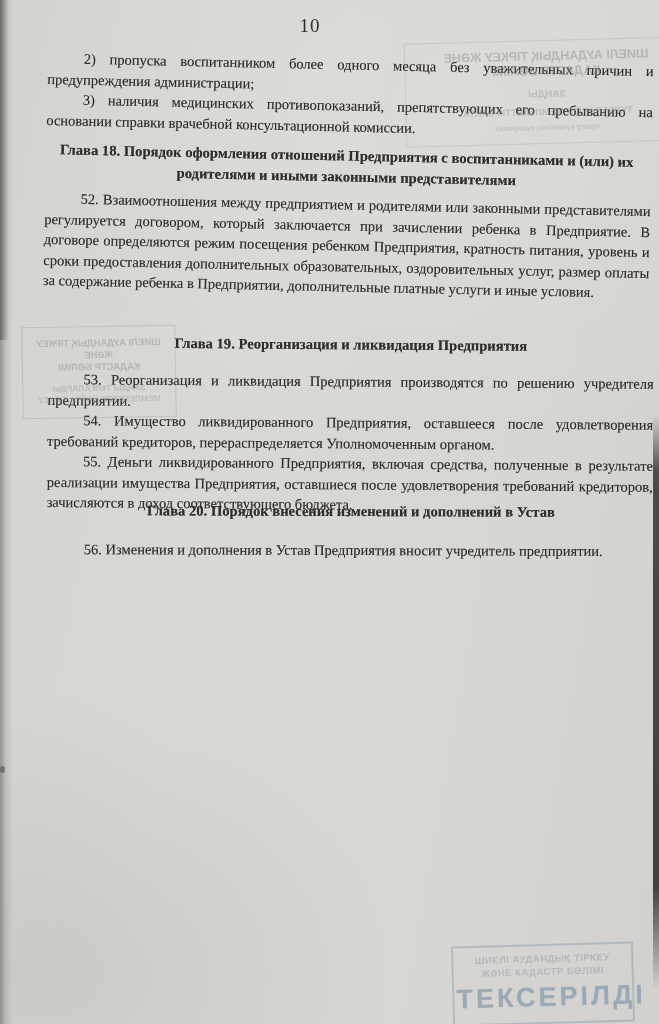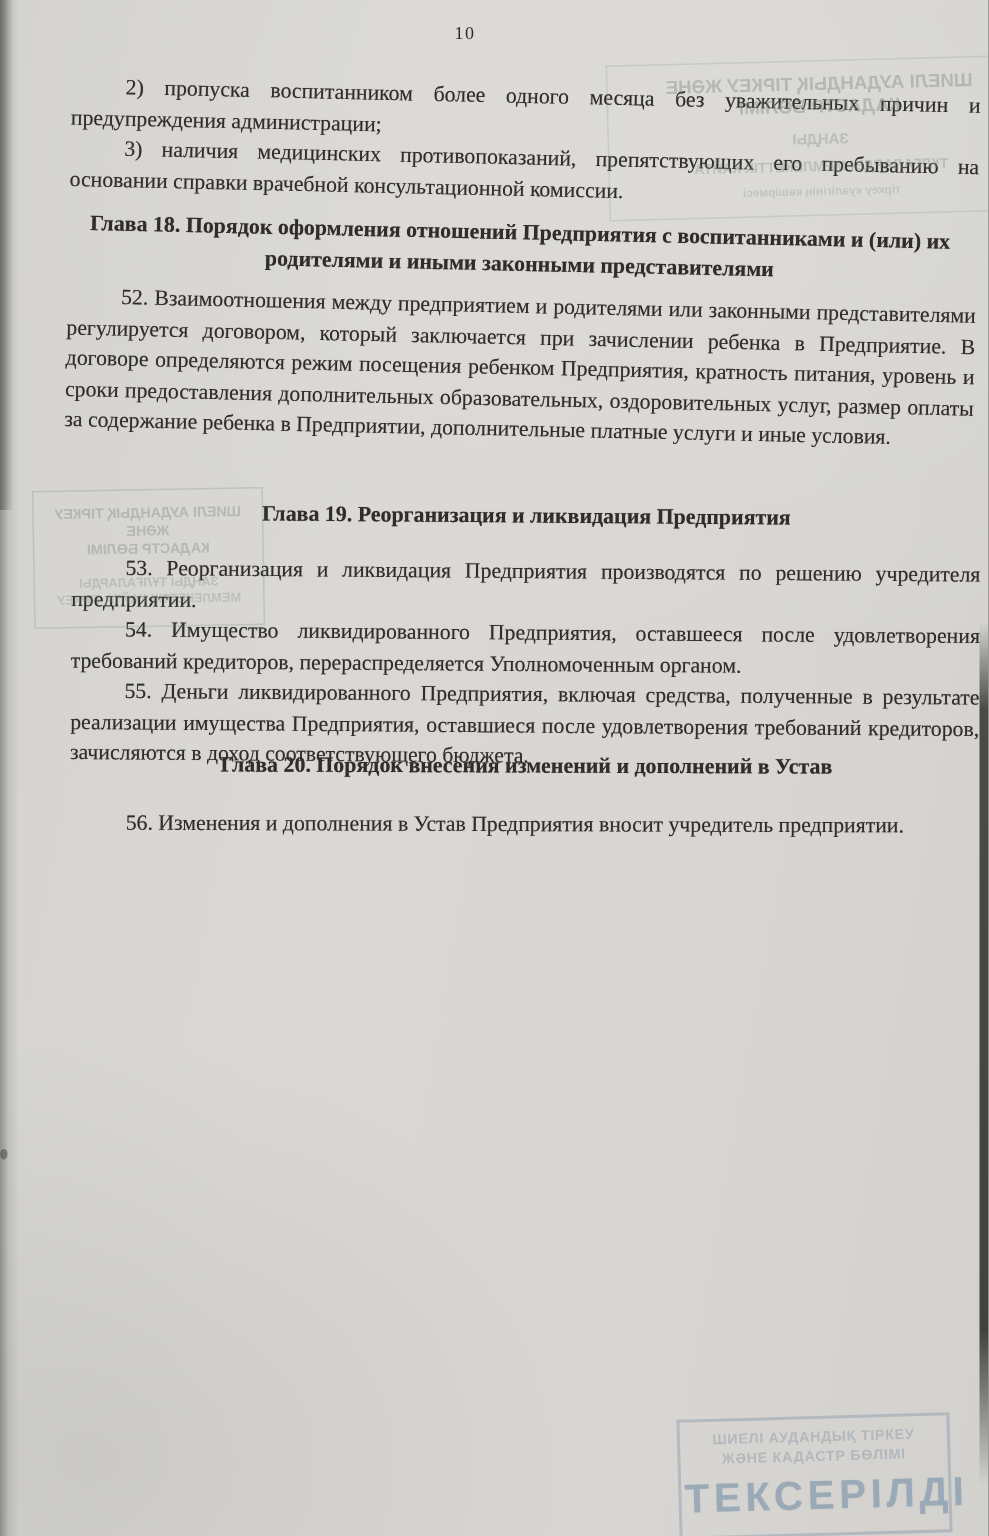--- a/index.html
+++ b/index.html
@@ -12,21 +12,21 @@
     background:radial-gradient(120% 60% at 70% 10%, rgba(255,255,255,0.10), rgba(0,0,0,0) 60%),
                radial-gradient(90% 50% at 10% 95%, rgba(80,80,78,0.10), rgba(0,0,0,0) 55%);}
   .edge-left{position:absolute;left:0;top:0;bottom:0;width:13px;
     background:linear-gradient(90deg, rgba(80,80,78,0.50), rgba(120,120,118,0.20) 45%, rgba(0,0,0,0) 100%);}
   .edge-left-top{position:absolute;left:0;top:0;height:340px;width:9px;
     background:linear-gradient(90deg, rgba(60,60,58,0.45), rgba(0,0,0,0) 100%);}
   .edge-right{position:absolute;right:0;top:415px;height:575px;width:6px;
     background:linear-gradient(180deg, rgba(0,0,0,0) 0%, rgba(40,40,38,0.80) 10%, rgba(40,40,38,0.85) 82%, rgba(0,0,0,0) 100%);}
   .speck{position:absolute;left:0;top:766px;width:5px;height:7px;border-radius:50%;background:rgba(70,70,68,0.55);}
 
-  .pagenum{position:absolute;top:15px;left:0;width:620px;text-align:center;font-size:12px;letter-spacing:1px;}
+  .pagenum{position:absolute;top:15px;left:0;width:620px;text-align:center;font-size:19px;letter-spacing:1px;}
 
   .block{position:absolute;left:48px;right:5px;}
   .block-1{top:48px;transform:rotate(1.25deg);transform-origin:0 0;}
   .block-2{top:332px;transform:rotate(0.45deg);transform-origin:0 0;}
   .block-3{top:500px;transform:rotate(0.2deg);transform-origin:0 0;}
 
   p.body{margin:0;text-align:justify;text-indent:36px;font-size:14.5px;line-height:20.5px;
     text-shadow:0 0 0.5px rgba(35,33,31,0.45);}
   .chapter{margin:0;text-align:center;font-weight:bold;font-size:14.6px;line-height:21px;
     text-shadow:0 0 0.5px rgba(35,33,31,0.5);}

